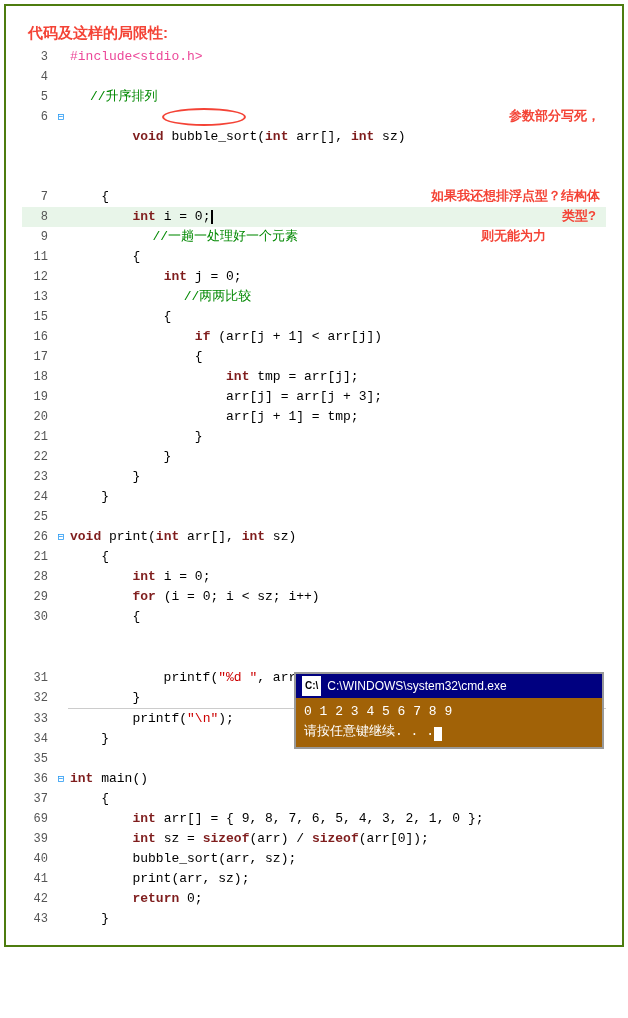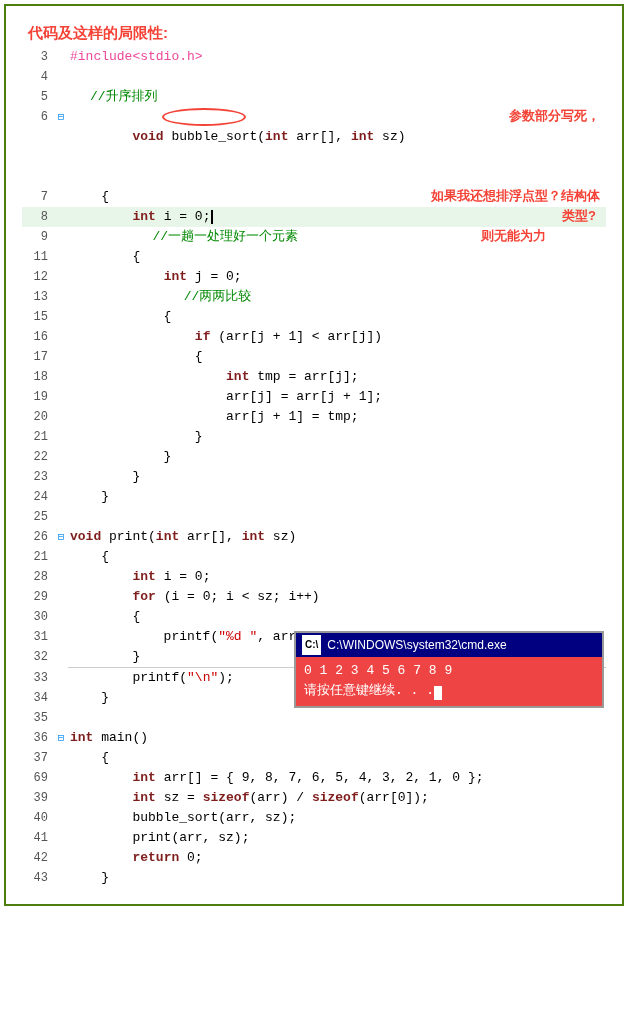--- a/index.html
+++ b/index.html
@@ -118,21 +118,21 @@
       gap: 6px;
     }
     .cmd-title-icon {
       background: #fff;
       color: #000;
       font-size: 10px;
       padding: 0 3px;
       font-weight: bold;
     }
     .cmd-body {
-      background: #ef4444;
+      background: #a16207;
       color: #fff;
       padding: 4px 8px 6px 8px;
       font-family: 'Courier New', monospace;
       font-size: 13px;
       line-height: 1.5;
       min-width: 300px;
     }
     .cmd-cursor {
       display: inline-block;
       width: 8px;
@@ -252,21 +252,21 @@
 
     <div class="code-line">
       <span class="line-num">18</span>
       <span class="left-bar"></span>
       <span class="code-content">                    <span class="kw">int</span> tmp = arr[j];</span>
     </div>
 
     <div class="code-line">
       <span class="line-num">19</span>
       <span class="left-bar"></span>
-      <span class="code-content">                    arr[j] = arr[j + 1];</span>
+      <span class="code-content">                    arr[j] = arr[j + 3];</span>
     </div>
 
     <div class="code-line">
       <span class="line-num">20</span>
       <span class="left-bar"></span>
       <span class="code-content">                    arr[j + 1] = tmp;</span>
     </div>
 
     <div class="code-line">
       <span class="line-num">21</span>
@@ -323,21 +323,21 @@
       <span class="left-bar"></span>
       <span class="code-content">        <span class="kw">for</span> (i = 0; i &lt; sz; i++)</span>
     </div>
 
     <div class="code-line">
       <span class="line-num">30</span>
       <span class="left-bar"></span>
       <span class="code-content">        {</span>
     </div>
 
-    <div class="code-line" style="position:relative;">
+    <div class="code-line" style="position:relative;margin-top:41px;">
       <span class="line-num">31</span>
       <span class="left-bar"></span>
       <span class="code-content">            printf(<span class="str">"%d "</span>, arr[i]);</span>
 
       <div class="cmd-window" style="top:4px; right:2px; width:310px;">
         <div class="cmd-title">
           <span class="cmd-title-icon">C:\</span>
           <span>C:\WINDOWS\system32\cmd.exe</span>
         </div>
         <div class="cmd-body">

